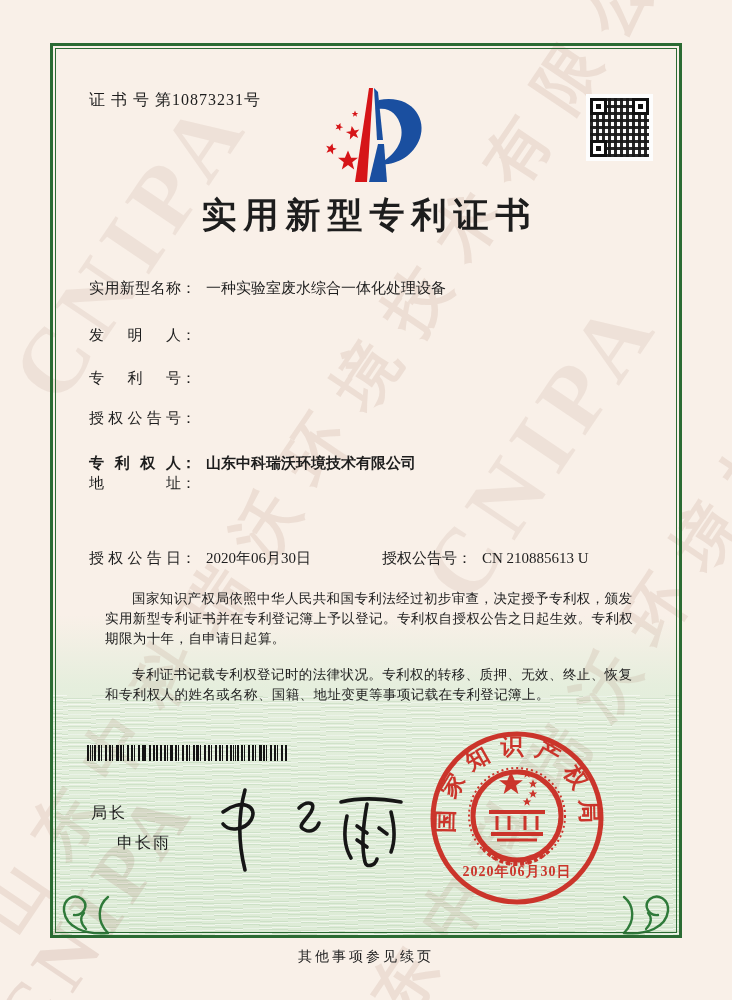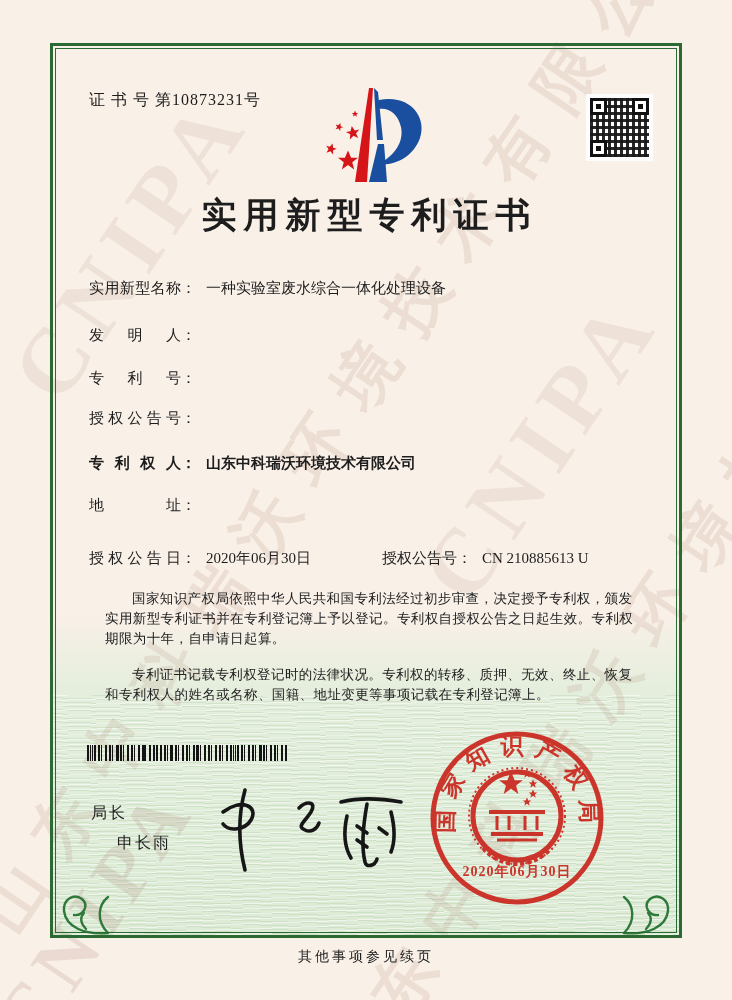--- a/index.html
+++ b/index.html
@@ -46,21 +46,21 @@
 
   .title{position:absolute;left:0;top:146px;width:100%;text-align:center;
          font-size:35px;font-weight:bold;letter-spacing:7px;padding-left:7px;}
 
   
   .row{position:absolute;left:36px;width:568px;display:flex;font-size:15px;line-height:1.35;}
   .lab{display:inline-block;width:92px;text-align:justify;text-align-last:justify;flex:none;}
   .colon{flex:none;margin-right:10px;}
   .val{flex:1;}
   .r1{top:232px;} .r2{top:279px;} .r3{top:322px;} .r4{top:362px;} .r5{top:407px;font-weight:bold;}
-  .r6{top:449px;} .r6 .val{max-width:392px;}
+  .r6{top:427px;} .r6 .val{max-width:392px;}
   .rg{top:502px;}
   .rg .gv1{flex:none;width:176px;}
   .rg .lab2{flex:none;}
   .rg .gv2{flex:none;}
 
   .paras{position:absolute;left:36px;top:527px;width:570px;font-size:13.5px;
          line-height:20px;letter-spacing:.4px;color:#222;}
   .paras p{margin:16px;text-indent:2em;}
 
   .barcode{position:absolute;left:34px;top:699px;width:200px;height:16px;

